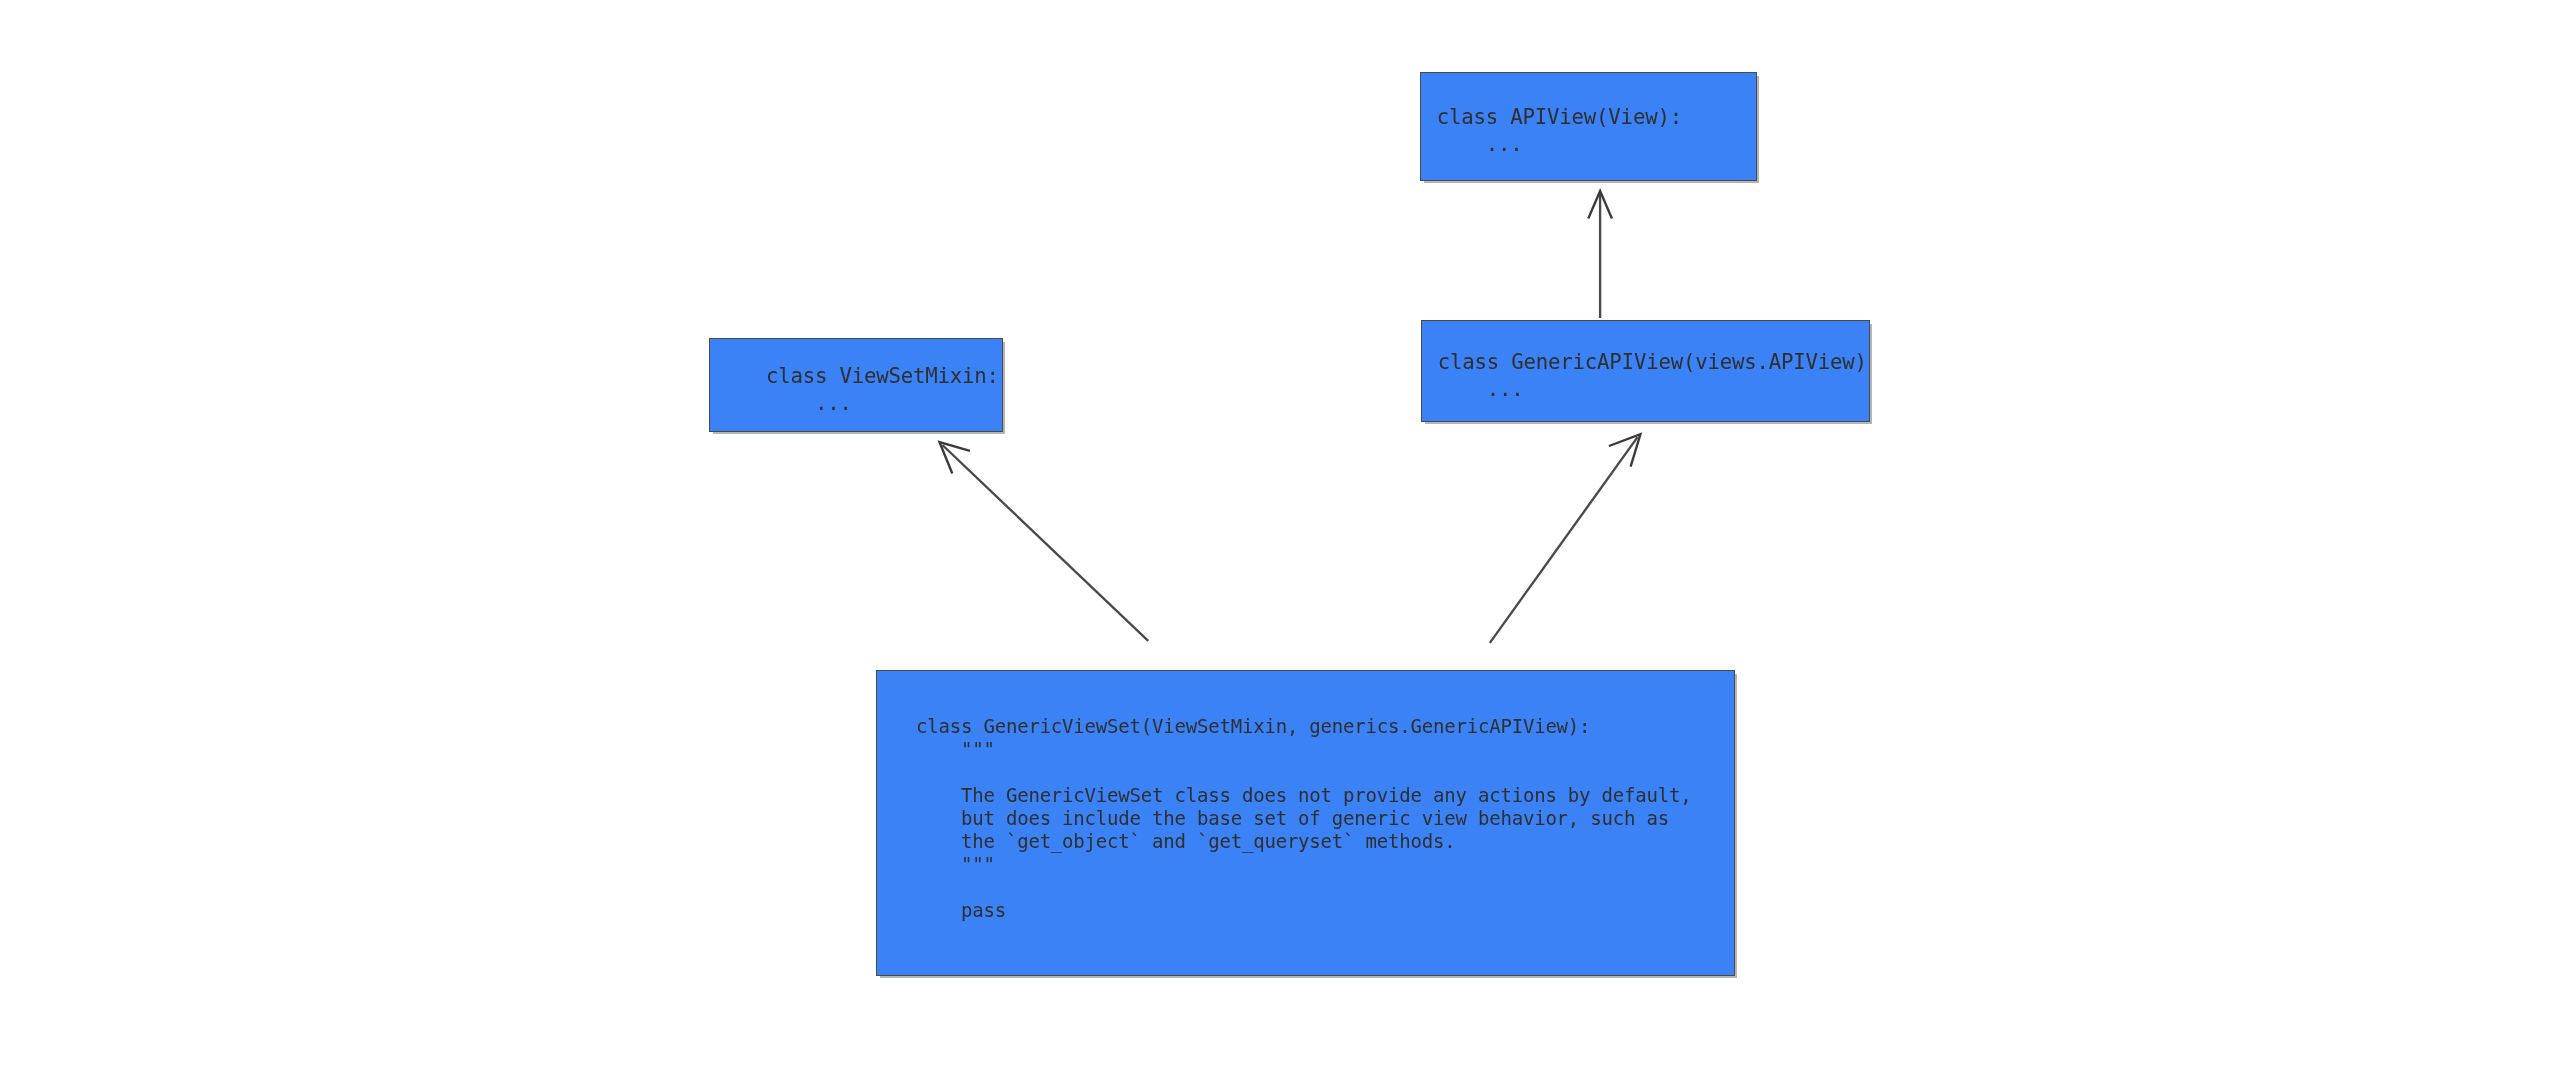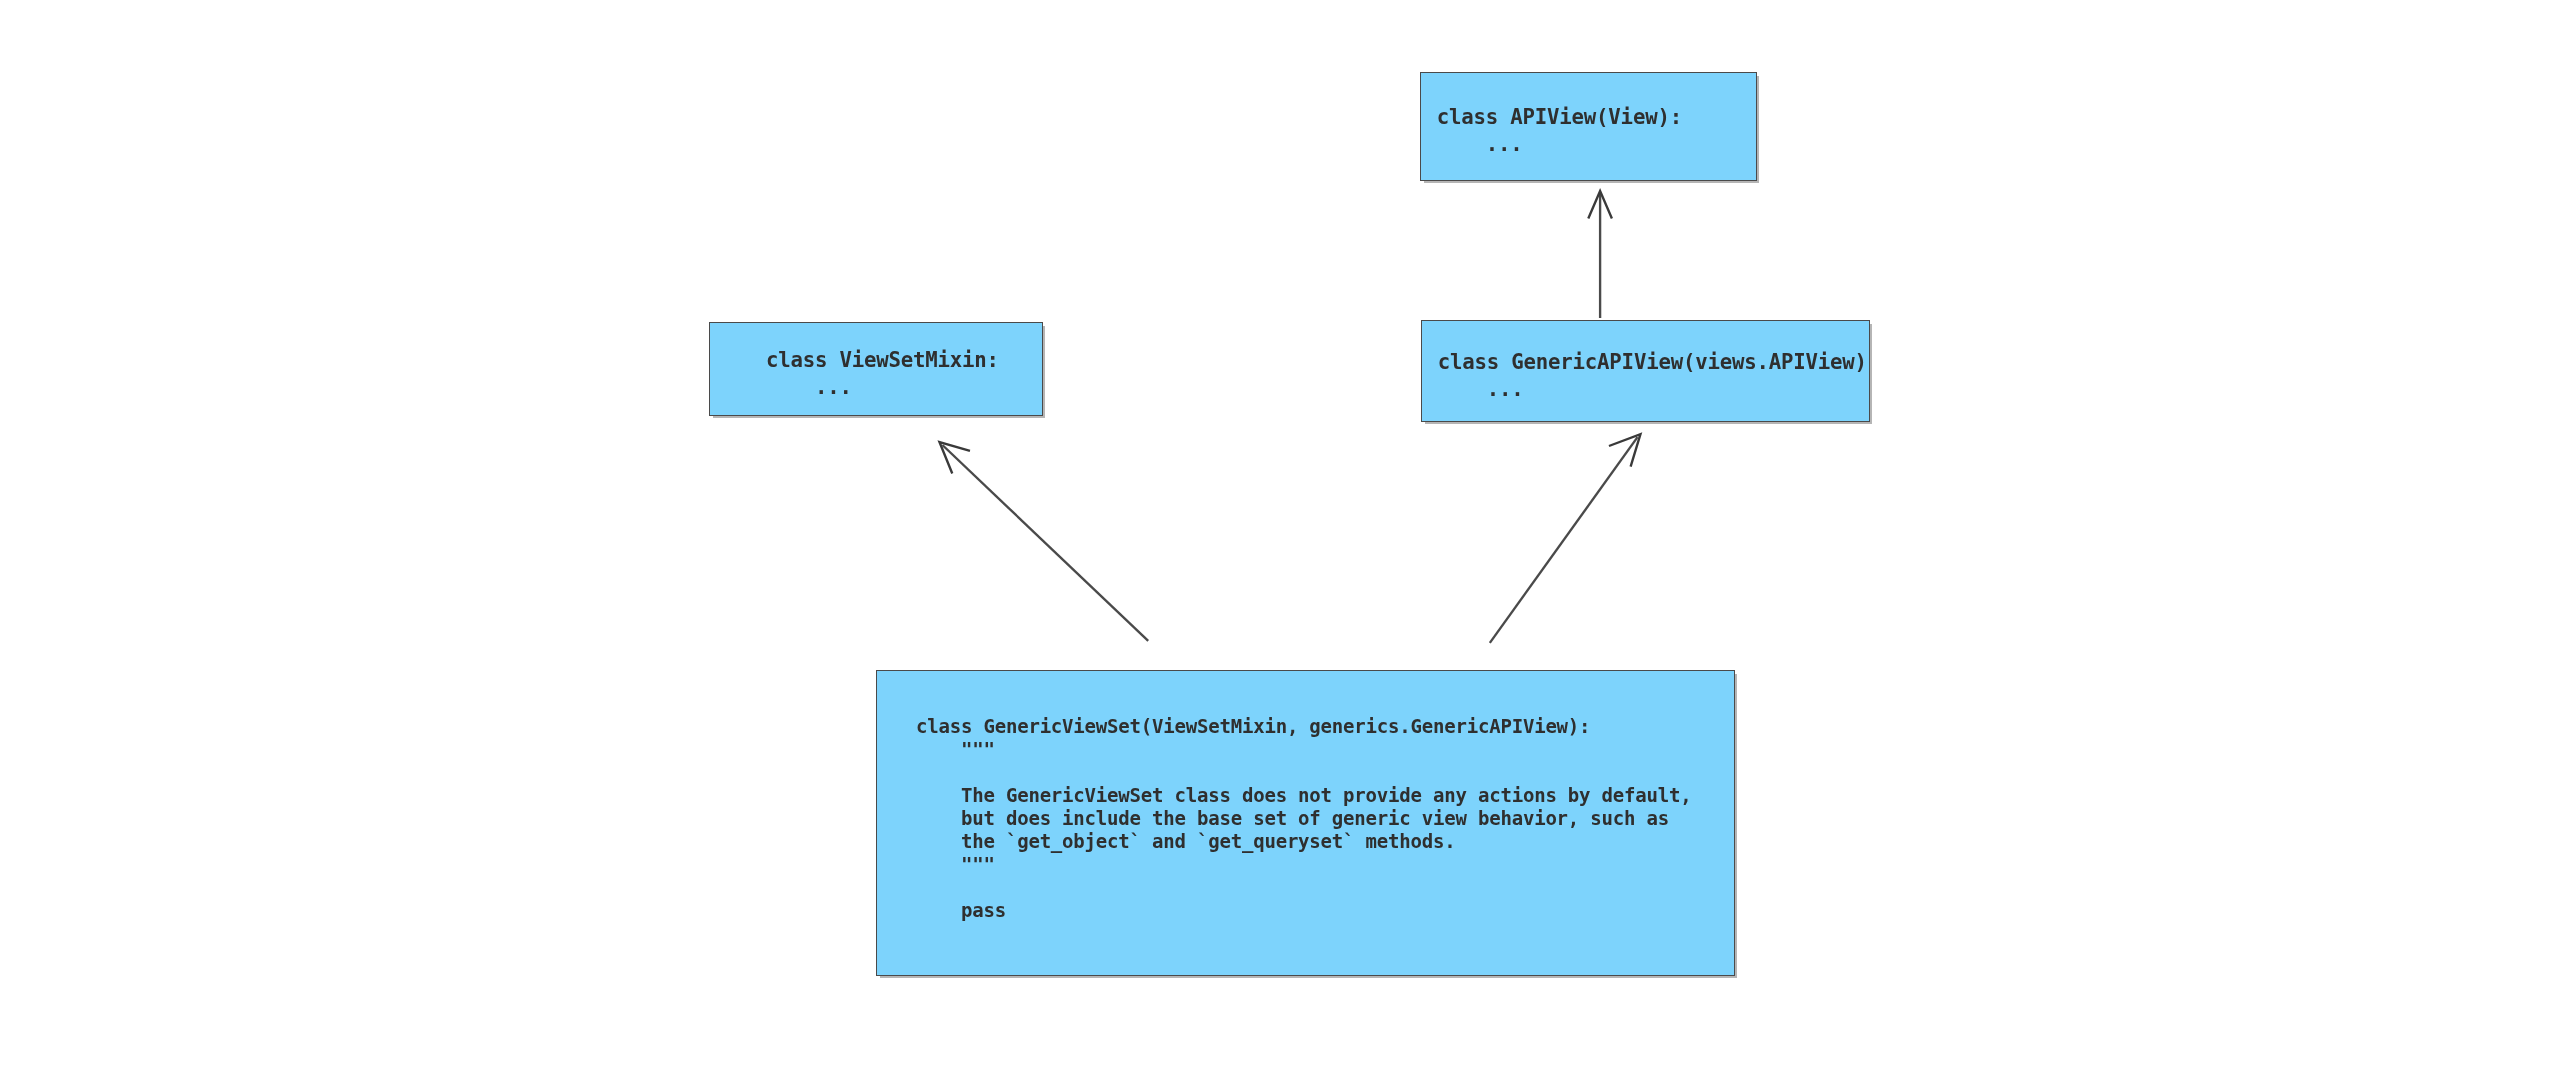--- a/index.html
+++ b/index.html
@@ -27,26 +27,25 @@
     position: absolute;
     left: 0;
     top: 0;
     width: 2576px;
     height: 1083px;
     pointer-events: none;
   }
 
   .code-box {
     position: absolute;
-    background: #7dd3fc;
+    background: #3b82f6;
     border: 1.6px solid #4a4a4a;
     box-sizing: border-box;
     box-shadow: 3px 3px 0 -1px rgba(120,120,120,0.55);
     overflow: hidden;
-    font-weight: bold;
   }
 
   .code-text {
     margin: 0;
     font-family: "DejaVu Sans Mono", "Liberation Mono", monospace;
     color: #2f2f2f;
     white-space: pre;
     letter-spacing: -0.2px;
   }
 
@@ -60,22 +59,22 @@
   #box-apiview .code-text {
     font-size: 20.7px;
     line-height: 27.6px;
     padding-left: 15.8px;
     padding-top: 30.5px;
   }
 
   
   #box-viewsetmixin {
     left: 709px;
-    top: 322px;
-    width: 334px;
+    top: 338px;
+    width: 294px;
     height: 94px;
   }
   #box-viewsetmixin .code-text {
     font-size: 20.7px;
     line-height: 27.6px;
     padding-left: 56px;
     padding-top: 23.6px;
   }
 
   

